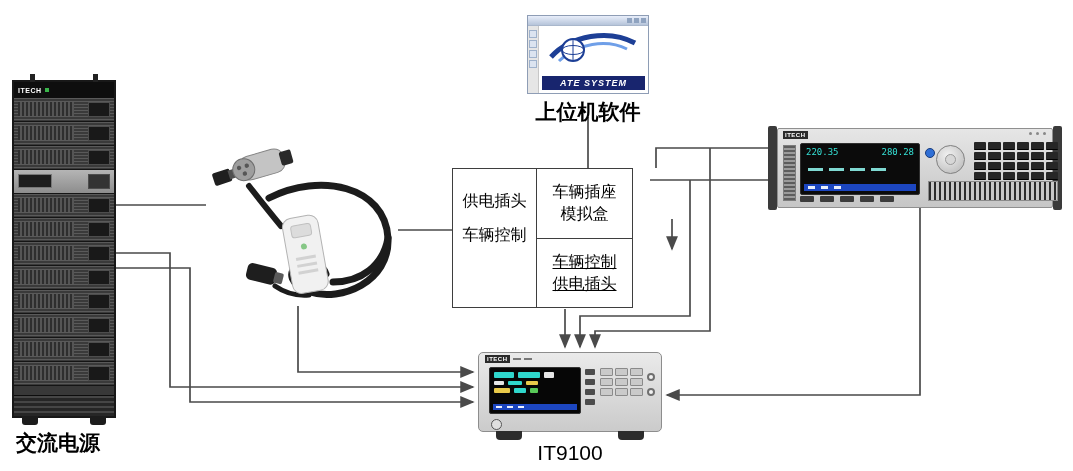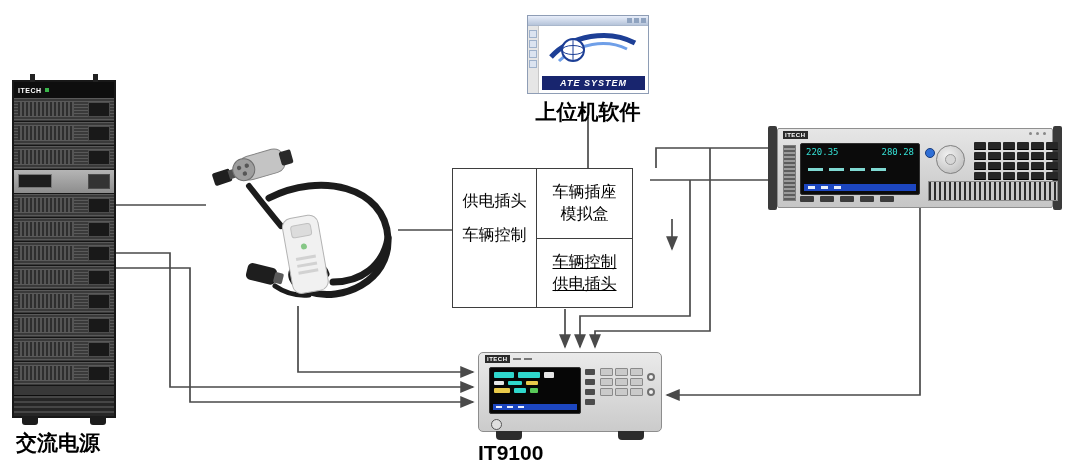--- a/index.html
+++ b/index.html
@@ -342,15 +342,15 @@
         </div>
       <div class="posts91">
           <i></i>
           <i></i>
         </div>
       <div class="pwr91"></div>
     </div>
     <div class="foot91 l"></div>
     <div class="foot91 r"></div>
   </div>
-  <div class="cn" style="left:478px;top:441px;width:184px;font-weight:700;">IT9100</div>
+  <div class="cn" style="left:478px;top:441px;width:184px;text-align:center;font-weight:400;">IT9100</div>
 
 </div>
 
 </body></html>

